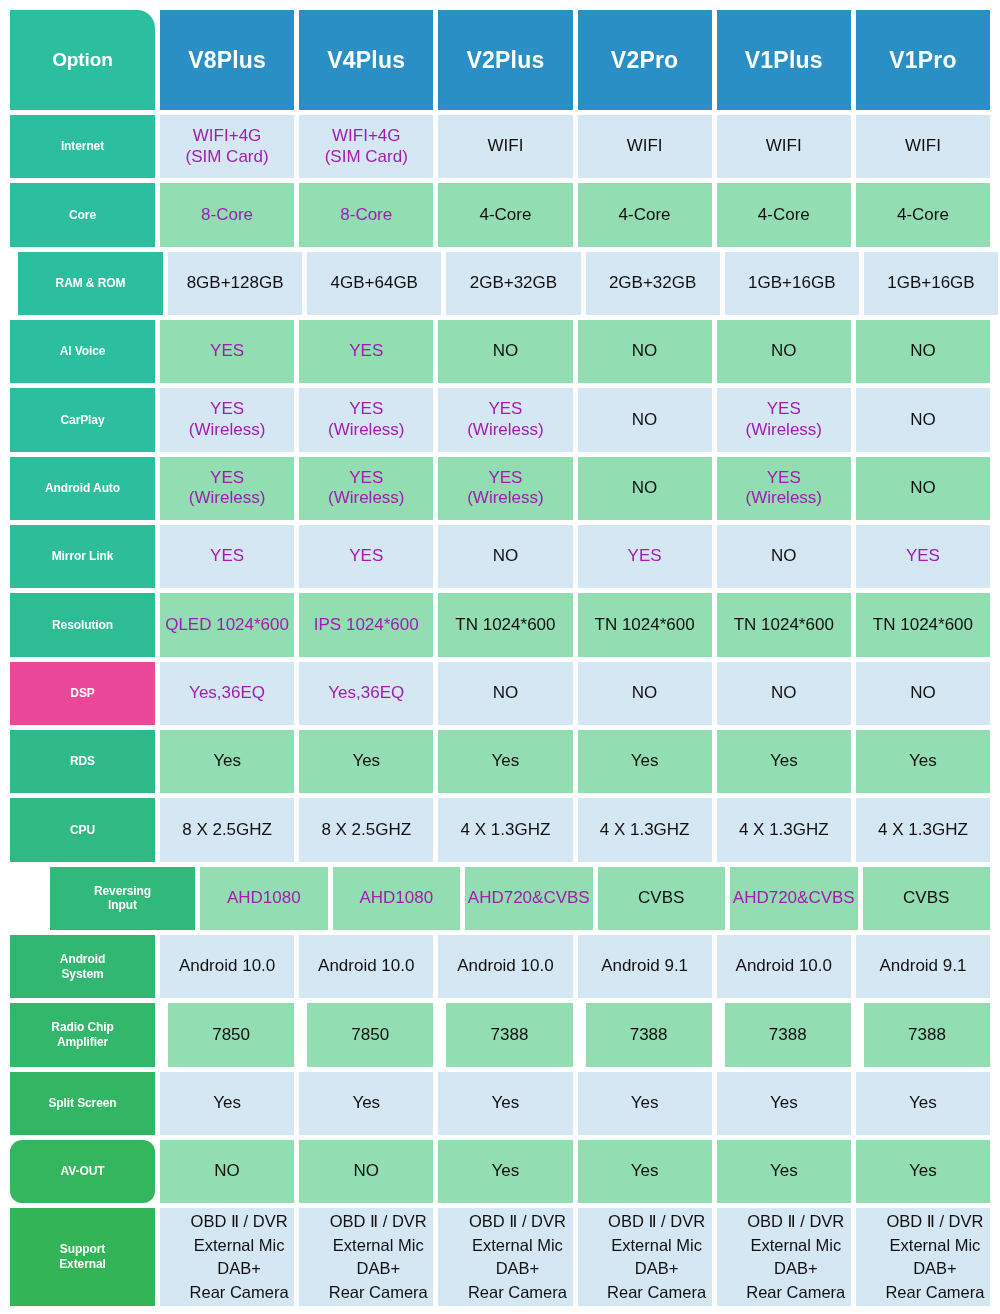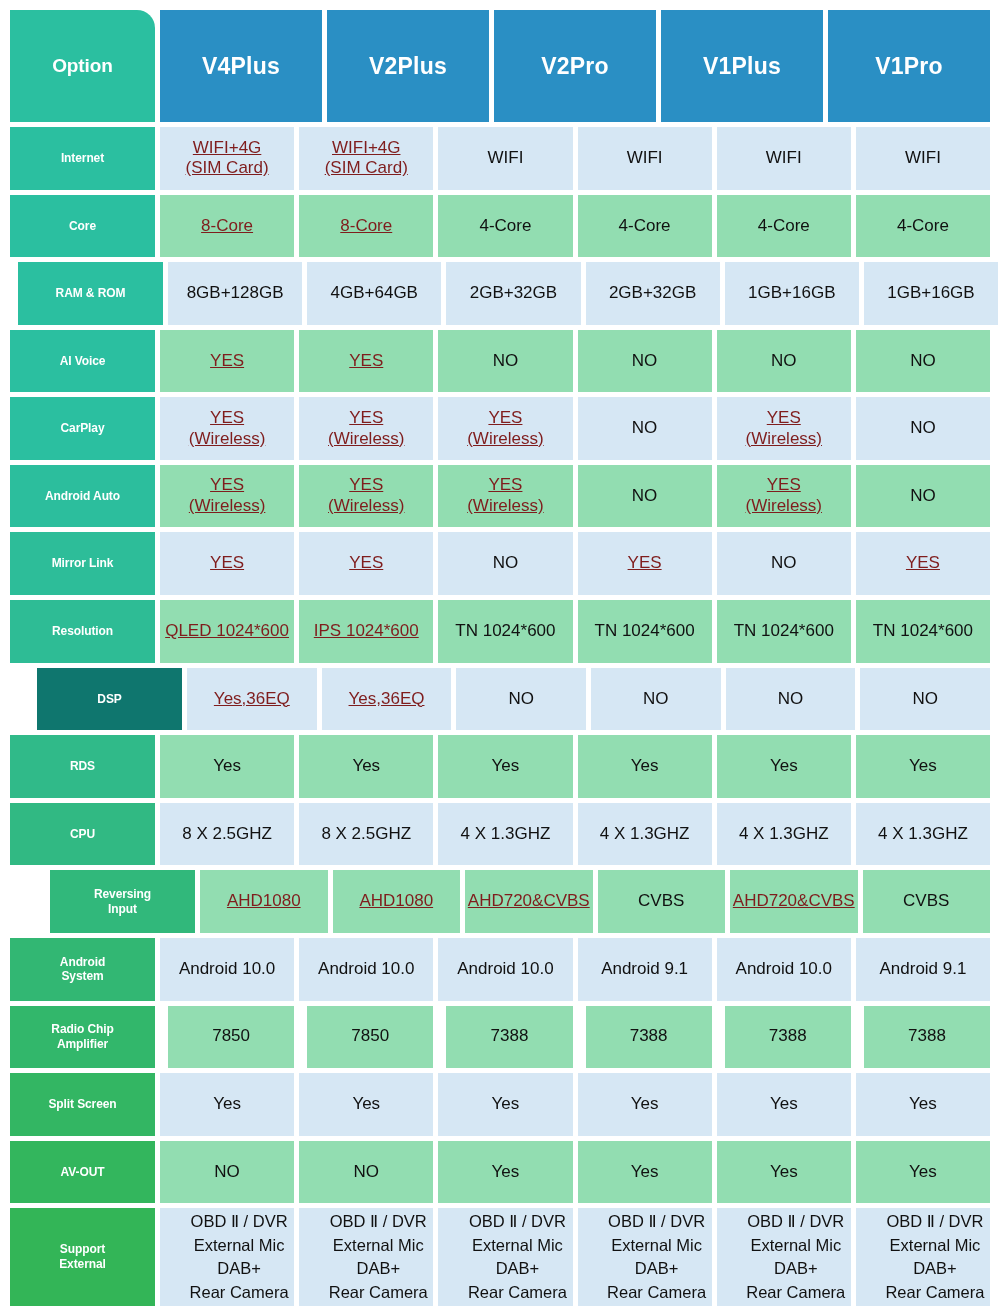--- a/index.html
+++ b/index.html
@@ -79,53 +79,54 @@
 
   
   .lc0  { background: #2bbfa0; }
   .lc1  { background: #2bbfa0; }
   .lc2  { background: #2bbfa0; }
   .lc3  { background: #2bbfa0; }
   .lc4  { background: #2bbfa0; }
   .lc5  { background: #2cbe9d; }
   .lc6  { background: #2dbd99; }
   .lc7  { background: #2ebc95; }
-  .lc8  { background: #0f766e; margin-left: 27px; }
+  .lc8  { background: #ec4899; }
   .lc9  { background: #30ba89; }
   .lc10 { background: #31b983; }
   .lc11 { background: #31b87b; margin-left: 40px; }
   .lc12 { background: #32b773; }
   .lc13 { background: #32b76b; }
   .lc14 { background: #33b663; }
-  .lc15 { background: #33b65d; }
+  .lc15 { background: #33b65d; border-radius: 12px; }
   .lc16 { background: #33b557; }
 
-  .red { color: #7f1d1d; text-decoration: underline; }
+  .red { color: #a21caf; }
   .dark { color: #111111; }
 
   .multi {
     display: flex;
     flex-direction: column;
     align-items: center;
     justify-content: center;
   }
   .multi span { display: block; }
 
   .support-cell {
     font-size: 16.5px;
     line-height: 1.42;
     padding-left: 28px;
   }
 </style>
 </head>
 <body>
 
 <div id="table-root">
-    <div class="trow header-row" style="height: 112px; border-radius: 19px;">
+    <div class="trow header-row" style="height: 100px; border-radius: 19px;">
       <div class="cell label-cell">Option</div>
+      <div class="cell data-cell">V8Plus</div>
       <div class="cell data-cell">V4Plus</div>
       <div class="cell data-cell">V2Plus</div>
       <div class="cell data-cell">V2Pro</div>
       <div class="cell data-cell">V1Plus</div>
       <div class="cell data-cell">V1Pro</div>
     </div>
     <div class="trow row-blue" style="height: 68px; flex: 1 1 auto;">
       <div class="cell label-cell lc0">Internet</div>
       <div class="cell data-cell red">
         <div class="multi">

